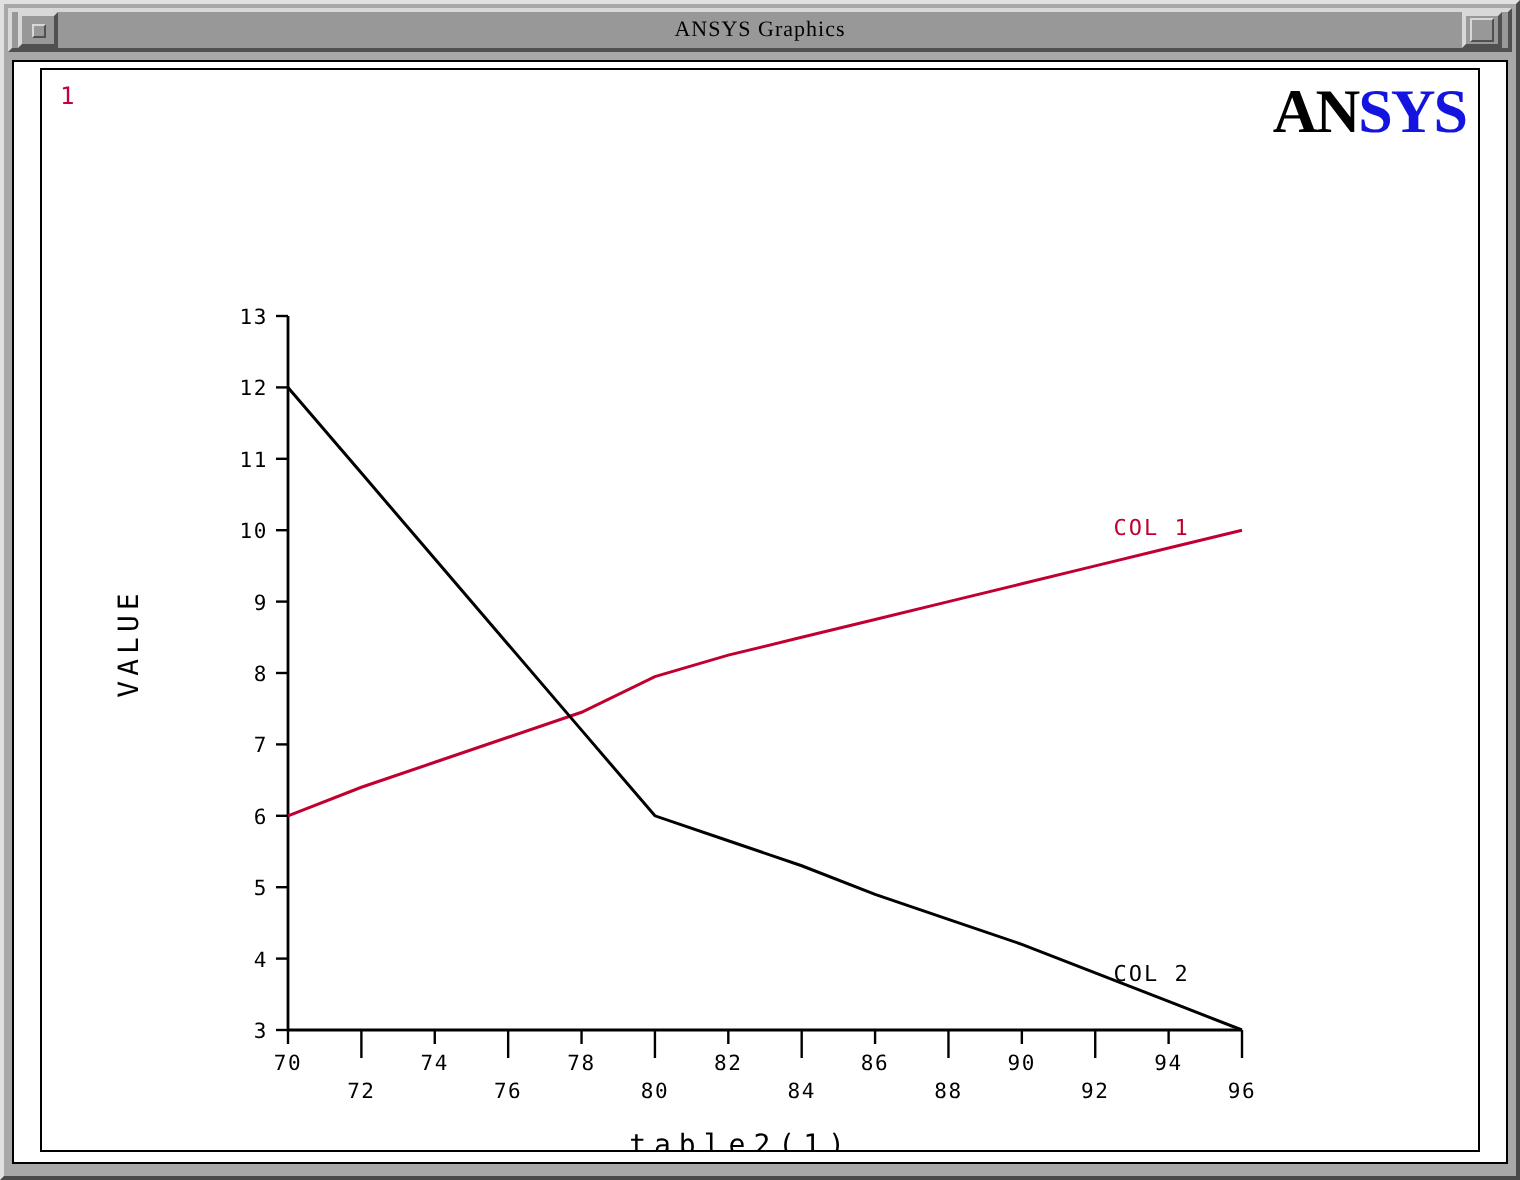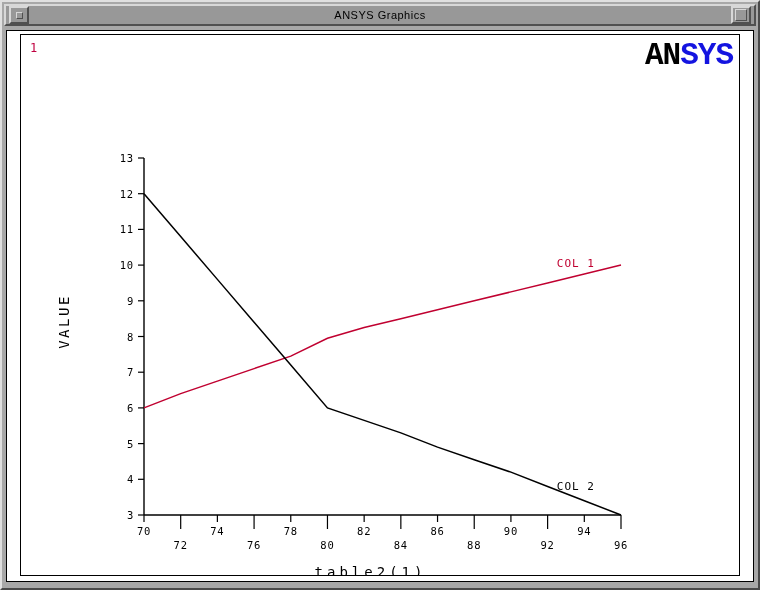--- a/index.html
+++ b/index.html
@@ -44,21 +44,21 @@
     box-sizing: border-box;
     display: flex;
     align-items: center;
   }
   .title-text {
     flex: 1;
     text-align: center;
     font-size: 11px;
     color: #000000;
     letter-spacing: 0.5px;
-    font-family: Liberation Sans, sans-serif;
+    font-family: Liberation Serif, serif;
   }
   .tb-btn {
     background: #989898;
     border-top: 2px solid #d8d8d8;
     border-left: 2px solid #d8d8d8;
     border-right: 2px solid #505050;
     border-bottom: 2px solid #505050;
     box-sizing: border-box;
     display: flex;
     align-items: center;
@@ -112,21 +112,21 @@
     left: 9px; top: 6px;
     font-size: 12px;
     color: #c00040;
     font-family: "DejaVu Sans Mono", monospace;
   }
 
   
   .logo {
     position: absolute;
     right: 6px; top: 5px;
-    font-family: Liberation Mono, monospace;
+    font-family: Liberation Serif, serif;
     font-weight: bold;
     font-size: 31px;
     letter-spacing: -1px;
     line-height: 1;
     white-space: nowrap;
   }
   .logo .an { color: #000000; }
   .logo .sys { color: #1414e0; }
 
   

